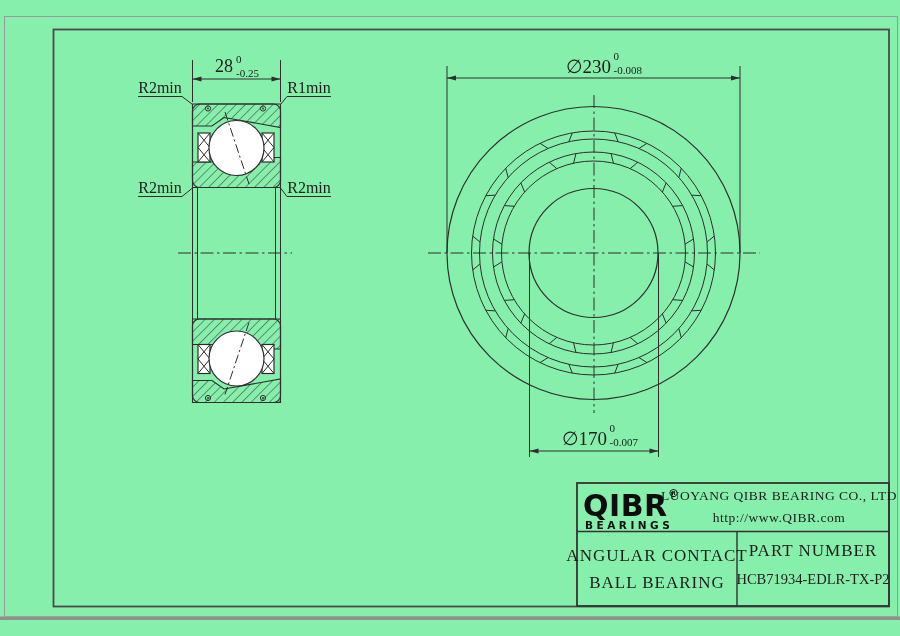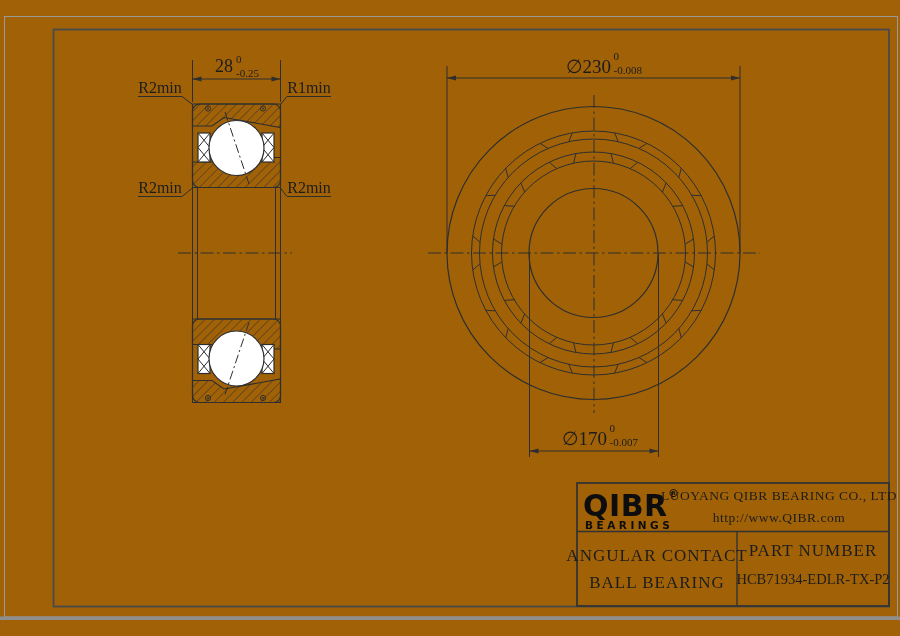--- a/index.html
+++ b/index.html
@@ -4,21 +4,21 @@
 <style>
   :root{
     --line:#2e2e2e;
     --text:#1c1c1c;
     --frame:#8f8f8f;
   }
   html,body{margin:0;padding:0;background:#fff;}
   .sheet{
     position:relative;
     width:900px;height:636px;
-    background:#a16207;
+    background:#86efac;
     overflow:hidden;
   }
   svg{display:block;}
   .ln{stroke:var(--line);stroke-width:1.2;fill:none;stroke-linecap:butt;}
   .thin{stroke-width:1;}
   .cl{stroke-dasharray:13 3.5 2.5 3.5;stroke-width:1;}
   .contact{stroke-dasharray:9 3 2 3;stroke-width:1;}
   .hatchshape{fill:url(#hatch);stroke:var(--line);stroke-width:1.1;}
   .whitefill{fill:#fff;stroke:var(--line);stroke-width:1.2;}
   .arrow{fill:var(--line);stroke:none;}

